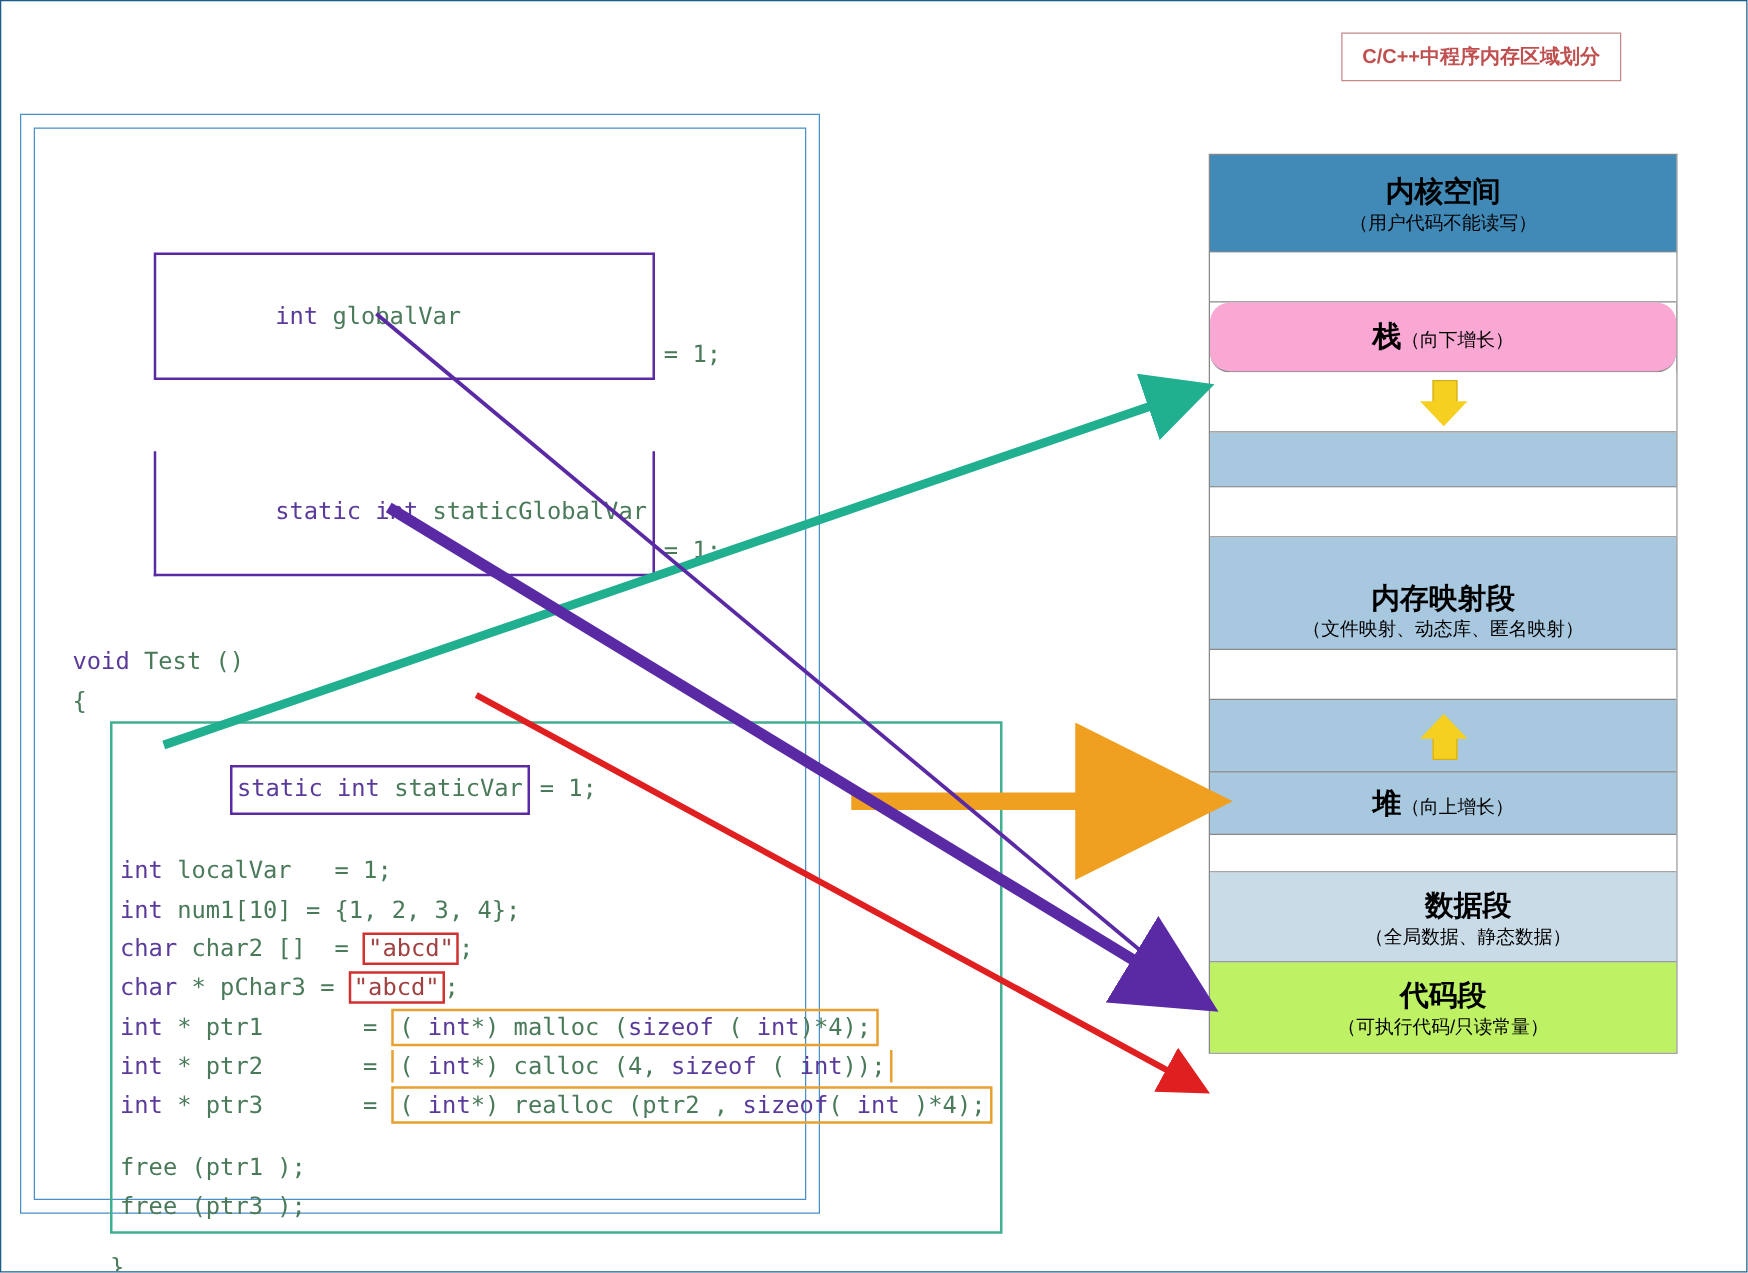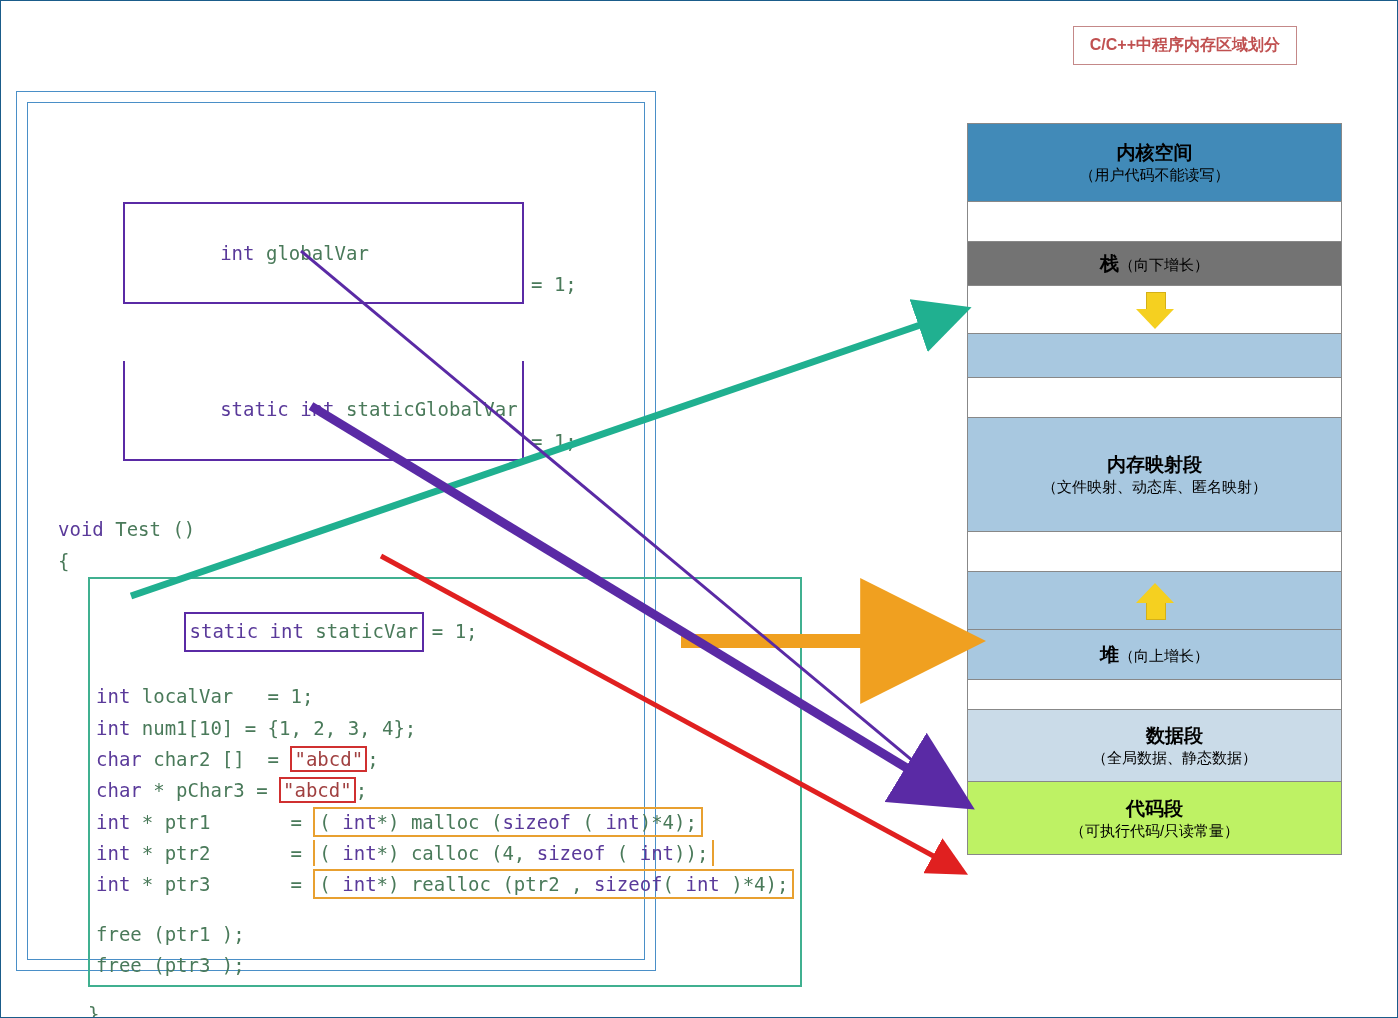--- a/index.html
+++ b/index.html
@@ -80,28 +80,28 @@
   .mem-row {
     border-bottom: 1px solid #888;
     display: flex;
     flex-direction: column;
     align-items: center;
     justify-content: center;
     text-align: center;
     padding: 6px 4px;
   }
   .mem-row:last-child { border-bottom: none; }
-  .mem-title { font-size: 19px; font-weight: bold; color: #000; }
+  .mem-title { font-size: 23px; font-weight: bold; color: #000; }
   .mem-sub { font-size: 15px; color: #000; }
   .row-kernel { background: #418ab8; height: 78px; }
   .row-gap { background: #fff; height: 40px; }
-  .row-stack { background: #737373; height: 44px; }
+  .row-stack { background: #f9a8d4; height: 56px; border-radius: 16px; }
   .row-arrow { background: #fff; height: 48px; position: relative; }
   .row-gap2 { background: #a8c8e0; height: 44px; }
-  .row-mmap { background: #a8c8e0; height: 114px; }
+  .row-mmap { background: #a8c8e0; height: 90px; justify-content: flex-end; }
   .row-heap-arrow { background: #a8c8e0; height: 58px; position: relative; }
   .row-heap { background: #a8c8e0; height: 50px; }
   .row-white { background: #fff; height: 30px; }
   .row-data { background: #cadbe8; height: 72px; padding-left: 44px; }
   .row-code { background: #bef264; height: 72px; }
 
   .yellow-arrow-down, .yellow-arrow-up {
     width: 38px;
     height: 38px;
     position: relative;

